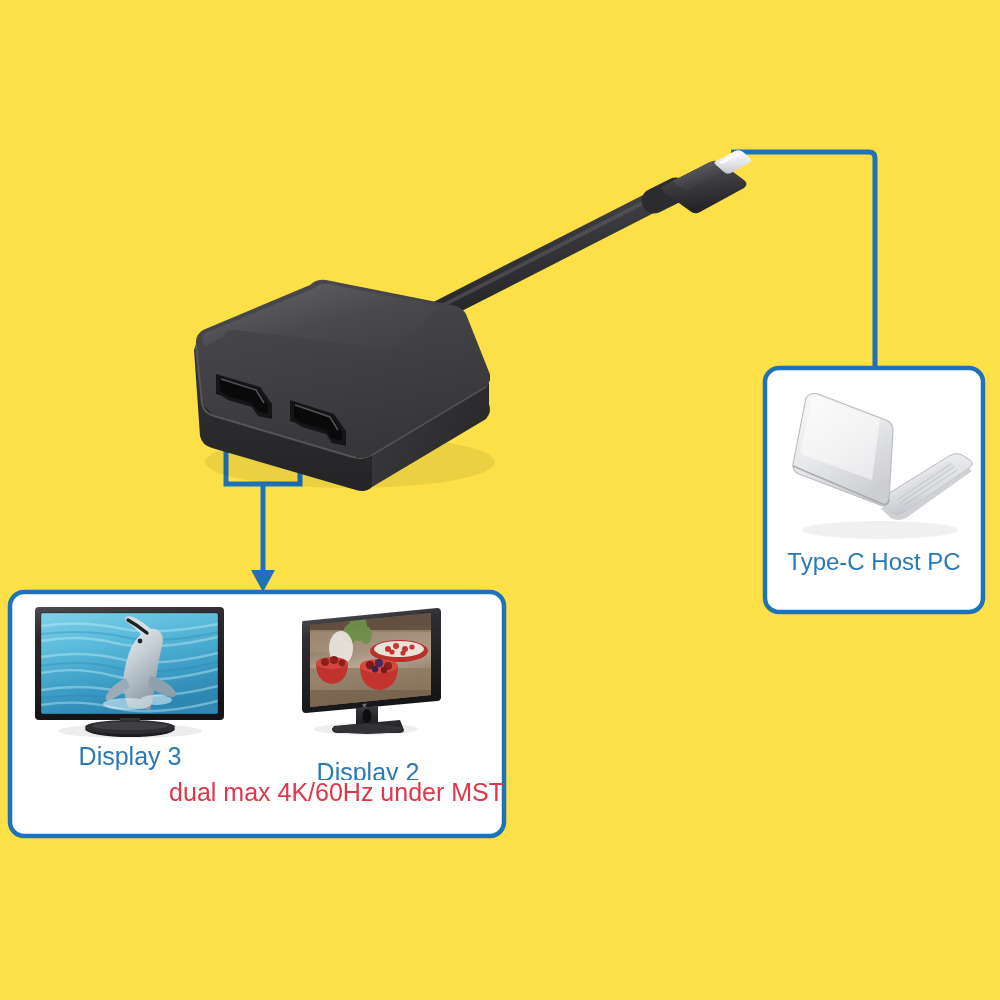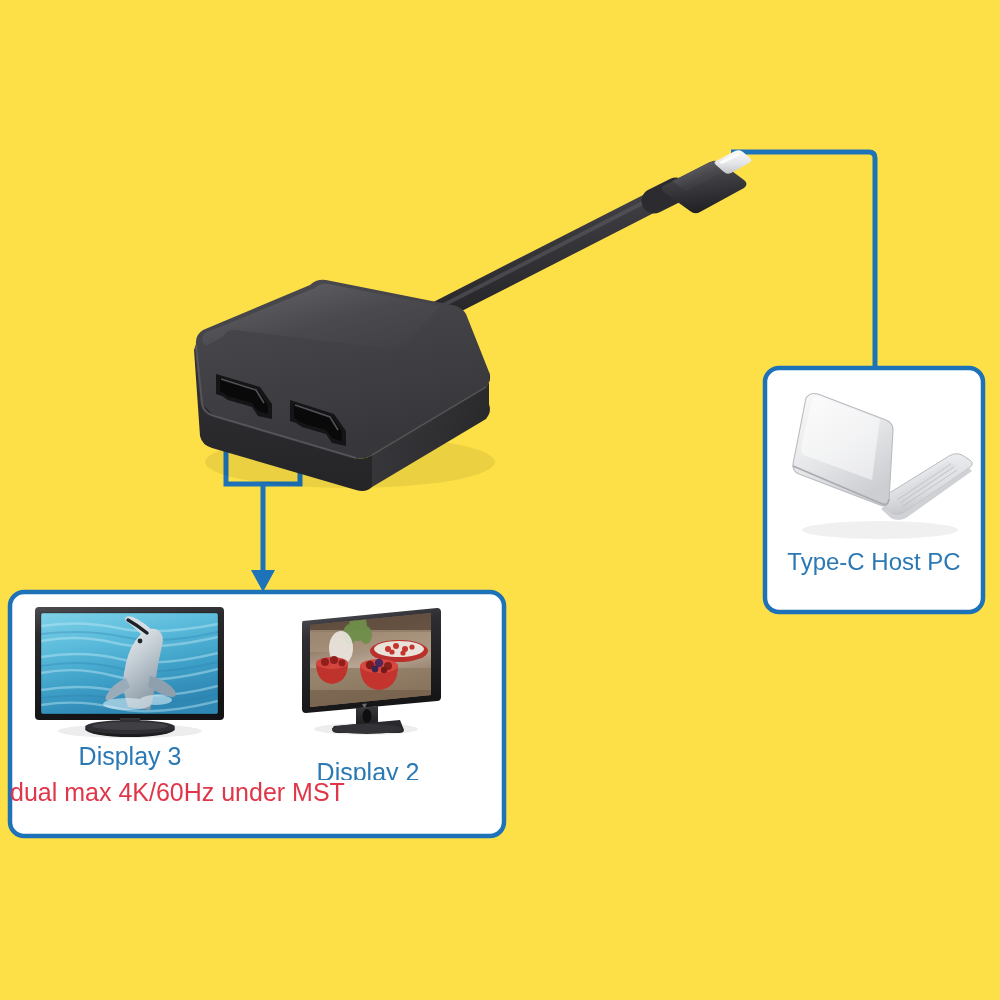--- a/index.html
+++ b/index.html
@@ -335,19 +335,19 @@
       <div xmlns="http://www.w3.org/1999/xhtml" style="width:200px;text-align:center;font-family:'Liberation Sans',sans-serif;font-size:25px;color:#2a78b4;">
         <span>Display 3</span>
       </div>
     </foreignObject>
     <foreignObject x="268" y="742" width="200" height="38">
       <div xmlns="http://www.w3.org/1999/xhtml" style="width:200px;text-align:center;font-family:'Liberation Sans',sans-serif;font-size:25px;color:#2a78b4;margin-top:16px;">
         <span>Display 2</span>
       </div>
     </foreignObject>
     <foreignObject x="10" y="778" width="494" height="40">
-      <div xmlns="http://www.w3.org/1999/xhtml" style="width:494px;text-align:left;font-family:'Liberation Sans',sans-serif;font-size:25px;color:#e0364a;">
+      <div xmlns="http://www.w3.org/1999/xhtml" style="width:494px;text-align:right;font-family:'Liberation Sans',sans-serif;font-size:25px;color:#e0364a;">
         <span>dual max 4K/60Hz under MST</span>
       </div>
     </foreignObject>
   </svg>
 
 </div>
 
 </body></html>

